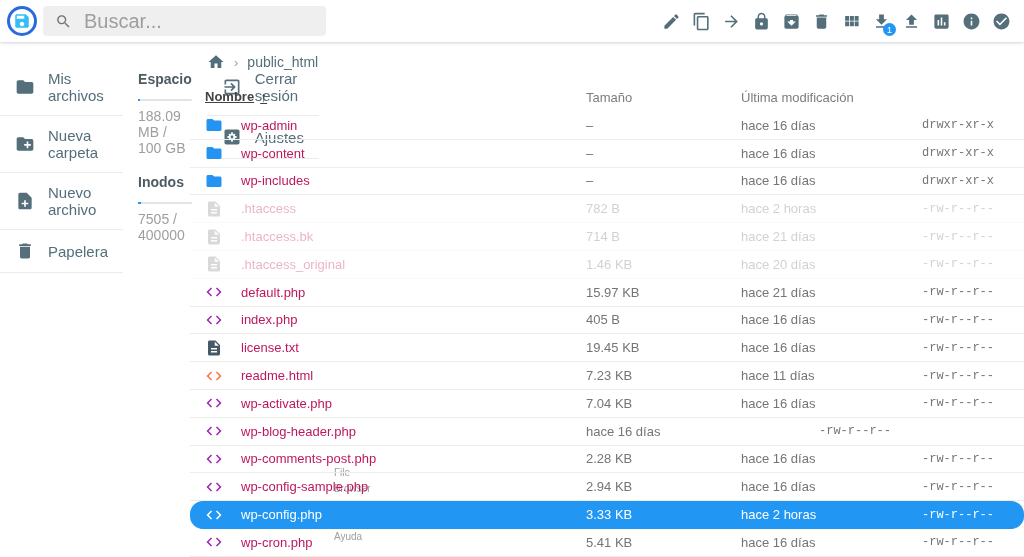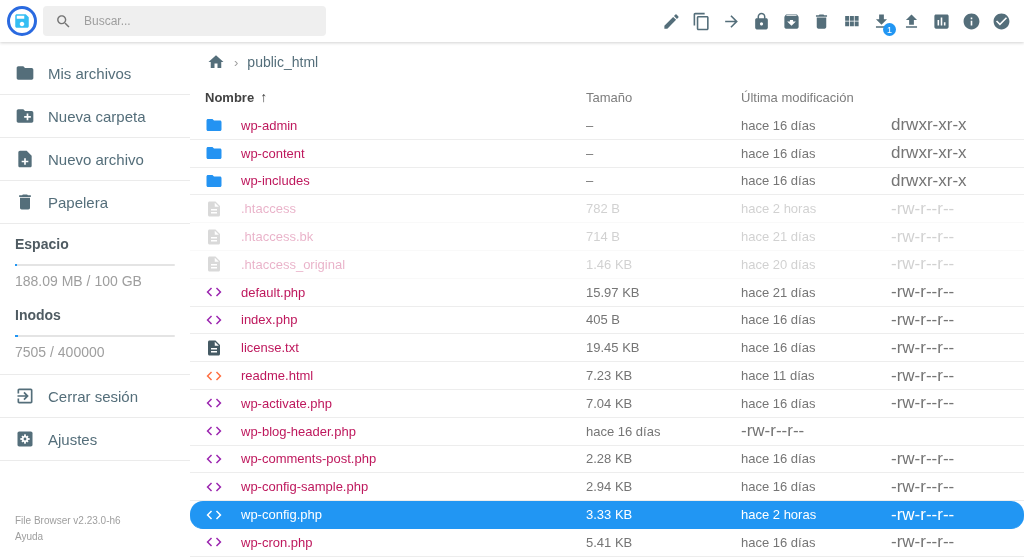--- a/index.html
+++ b/index.html
@@ -8,38 +8,38 @@
 
   
   .header { height:42px; display:flex; align-items:center; background:#fff;
     box-shadow:0 1px 3px rgba(0,0,0,.18); position:relative; z-index:10; }
   .logo { width:30px; height:30px; margin:0 6px 0 7px; border-radius:50%;
     border:3px solid #2a6ae0; background:#fff; display:flex; align-items:center; justify-content:center; flex:none; }
   .logo svg { width:18px; height:18px; fill:#35bef3; }
   .search { width:283px; height:30px; background:#efefef; border-radius:4px;
     display:flex; align-items:center; padding:0 12px; gap:10px; }
   .search svg { width:17px; height:17px; fill:#757575; flex:none; }
-  .search input { border:none; outline:none; background:transparent; font-size:12px;
+  .search input { border:none; outline:none; background:transparent; font-size:20px;
     color:#555; width:100%; font-family:"Liberation Sans",sans-serif; }
   .search input::placeholder { color:#9e9e9e; }
   .toolbar { margin-left:auto; display:flex; align-items:center; padding-right:8px; }
   .tb-btn { width:30px; height:34px; border:none; background:none; cursor:pointer;
     display:flex; align-items:center; justify-content:center; position:relative;
     color:var(--toolbar-icon,#546e7a); padding:0; }
   .tb-btn svg { width:19px; height:19px; fill:currentColor; }
   .tb-badge { position:absolute; right:0px; bottom:2px; width:13px; height:13px;
     border-radius:50%; background:var(--accent,#2196f3); color:#fff; font-size:9px;
     display:flex; align-items:center; justify-content:center; }
 
   
   .app { display:flex; height:515px; }
 
   
-  .sidebar { width:190px; flex:none; display:flex; flex-direction:column;
-    color:#546e7a; padding-top:10px;justify-content:flex-end; }
+  .sidebar { width:190px; flex:none; display:flex; flex-direction:row;
+    color:#546e7a; padding-top:17px; }
   .nav-item { display:flex; align-items:center; gap:13px; padding:11px 15px;
     border-bottom:1px solid #ebebeb; font-size:15px; cursor:pointer; }
   .nav-item svg { width:20px; height:20px; fill:#546e7a; flex:none; }
   .usage { padding:12px 15px 2px; }
   .usage-title { font-size:14px; font-weight:bold; color:#4f5b62; margin:0 0 12px; }
   .bar { height:2px; background:#e4e4e4; border-radius:1px; position:relative; }
   .bar-fill { position:absolute; left:0; top:0; height:2px; background:var(--accent,#2196f3); }
   .usage-val { font-size:14px; color:#9e9e9e; margin:7px 0 4px; }
   .sb-divider { border-bottom:1px solid #ebebeb; margin-top:8px; }
   .sidebar-footer { margin-top:auto; padding:10px 15px 12px; font-size:10px;
@@ -49,30 +49,30 @@
   
   .main { flex:1; display:flex; flex-direction:column; min-width:0; }
   .breadcrumb { height:40px; display:flex; align-items:center; gap:9px;
     padding-left:17px; font-size:14px; color:#546e7a; }
   .breadcrumb svg { width:18px; height:18px; fill:#546e7a; }
   .crumb-sep { color:#9e9e9e; font-size:13px; }
 
   .grid-row { display:grid; grid-template-columns:36px 345px 155px 150px 1fr;
     align-items:center; padding:0 30px 0 15px; }
   .thead { height:30px; font-size:13px; color:#7d7d7d; }
-  .thead .h-name { grid-column:1 / 3; color:#424242; font-weight:bold; display:flex; align-items:flex-end; gap:6px; }
+  .thead .h-name { grid-column:1 / 3; color:#424242; font-weight:bold; display:flex; align-items:flex-start; gap:6px;text-decoration:underline; }
   .sort-arrow { font-size:14px; color:#424242; }
   .rows { }
   .row { height:27.8px; border-bottom:1px solid #ededed; font-size:13px; cursor:pointer; }
   .row .cell-icon { display:flex; align-items:center; }
   .row .cell-icon svg { width:18px; height:18px; }
   .cell-name { color:#be185d; white-space:nowrap; overflow:hidden; }
   .cell-size, .cell-mod { color:#757575; }
-  .cell-perms { font-family:Liberation Sans, sans-serif; font-size:17px;
-    color:#757575; text-align:left; letter-spacing:0; }
+  .cell-perms { font-family:Liberation Mono, monospace; font-size:12px;
+    color:#757575; text-align:right; letter-spacing:0; }
   .row.hidden { opacity:.33; }
   .row.selected { background:var(--accent,#2196f3); border-color:var(--accent,#2196f3);border-radius:13px; }
   .row.selected .cell-name, .row.selected .cell-size, .row.selected .cell-mod,
   .row.selected .cell-perms { color:#fff; }
   .row.selected .cell-icon { color:#fff !important; }
   .ic-folder { color:var(--folder,#2493f2); }
   .ic-file { color:#8d8d8d; }
   .ic-file-dark { color:#455a64; }
   .ic-code-purple { color:var(--code-php,#9c27b0); }
   .ic-code-orange { color:var(--code-html,#ff7043); }

